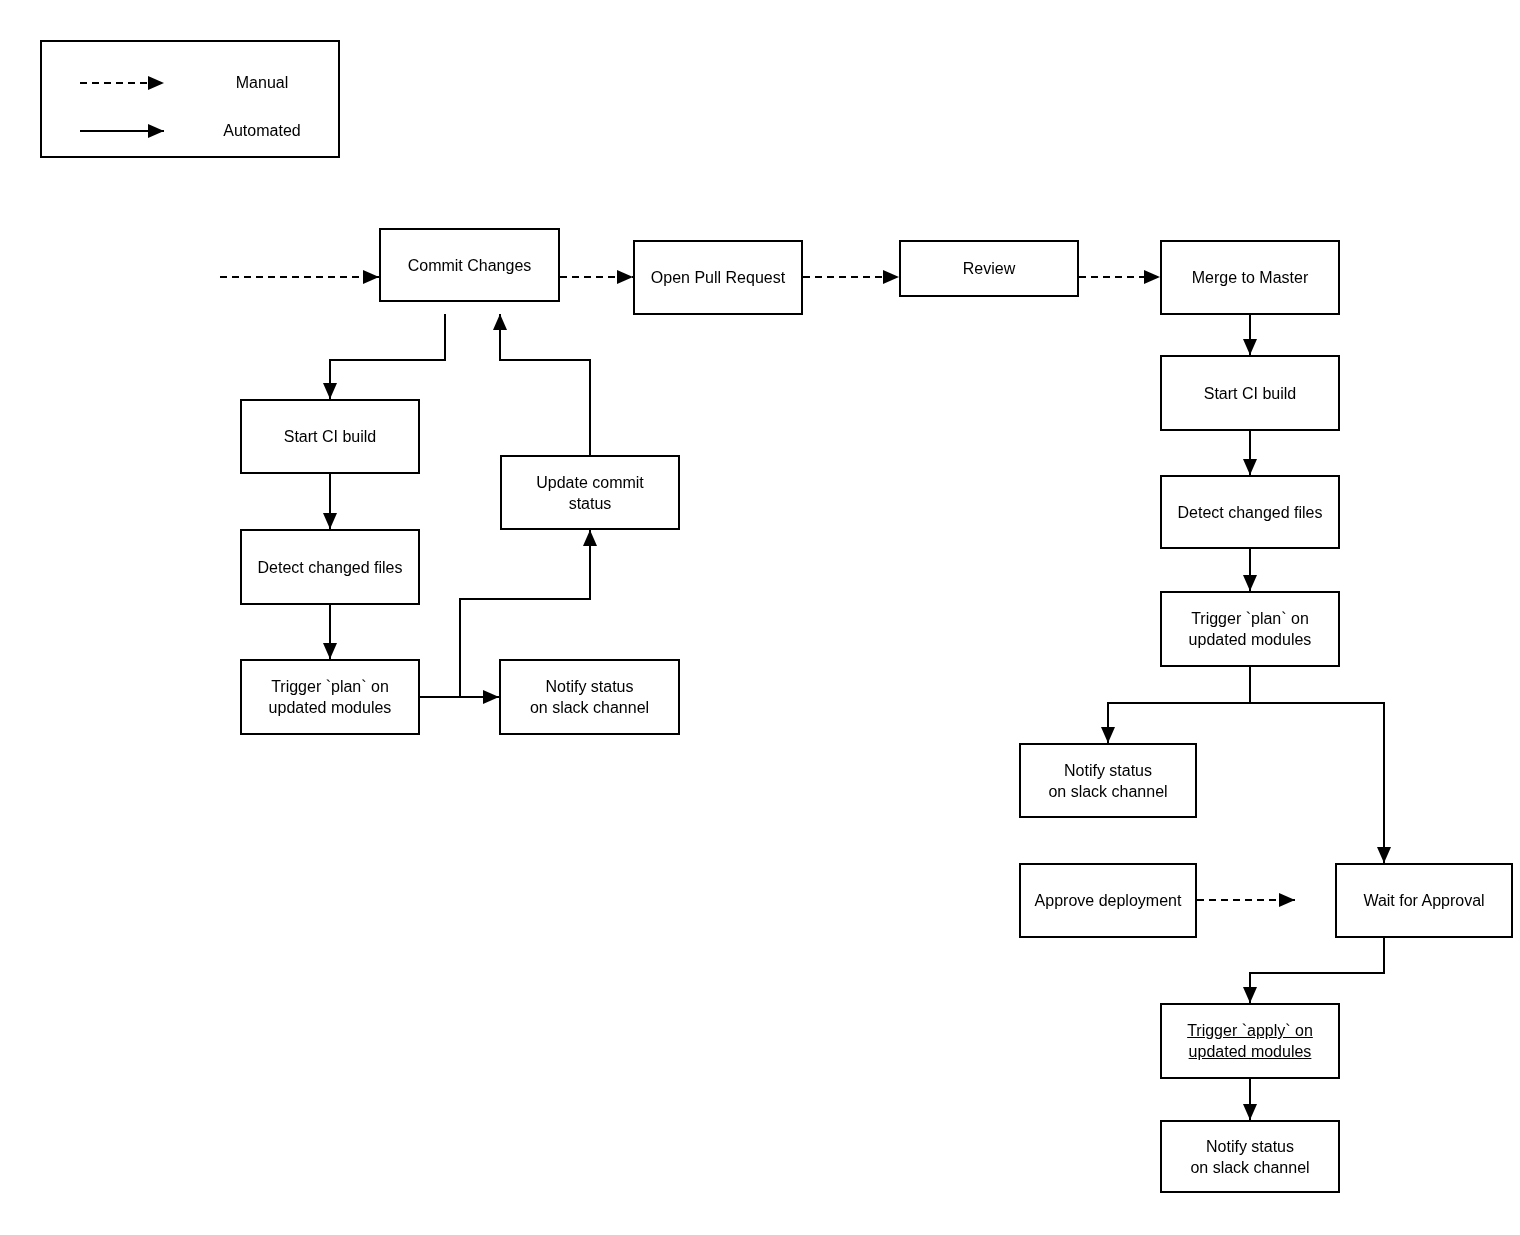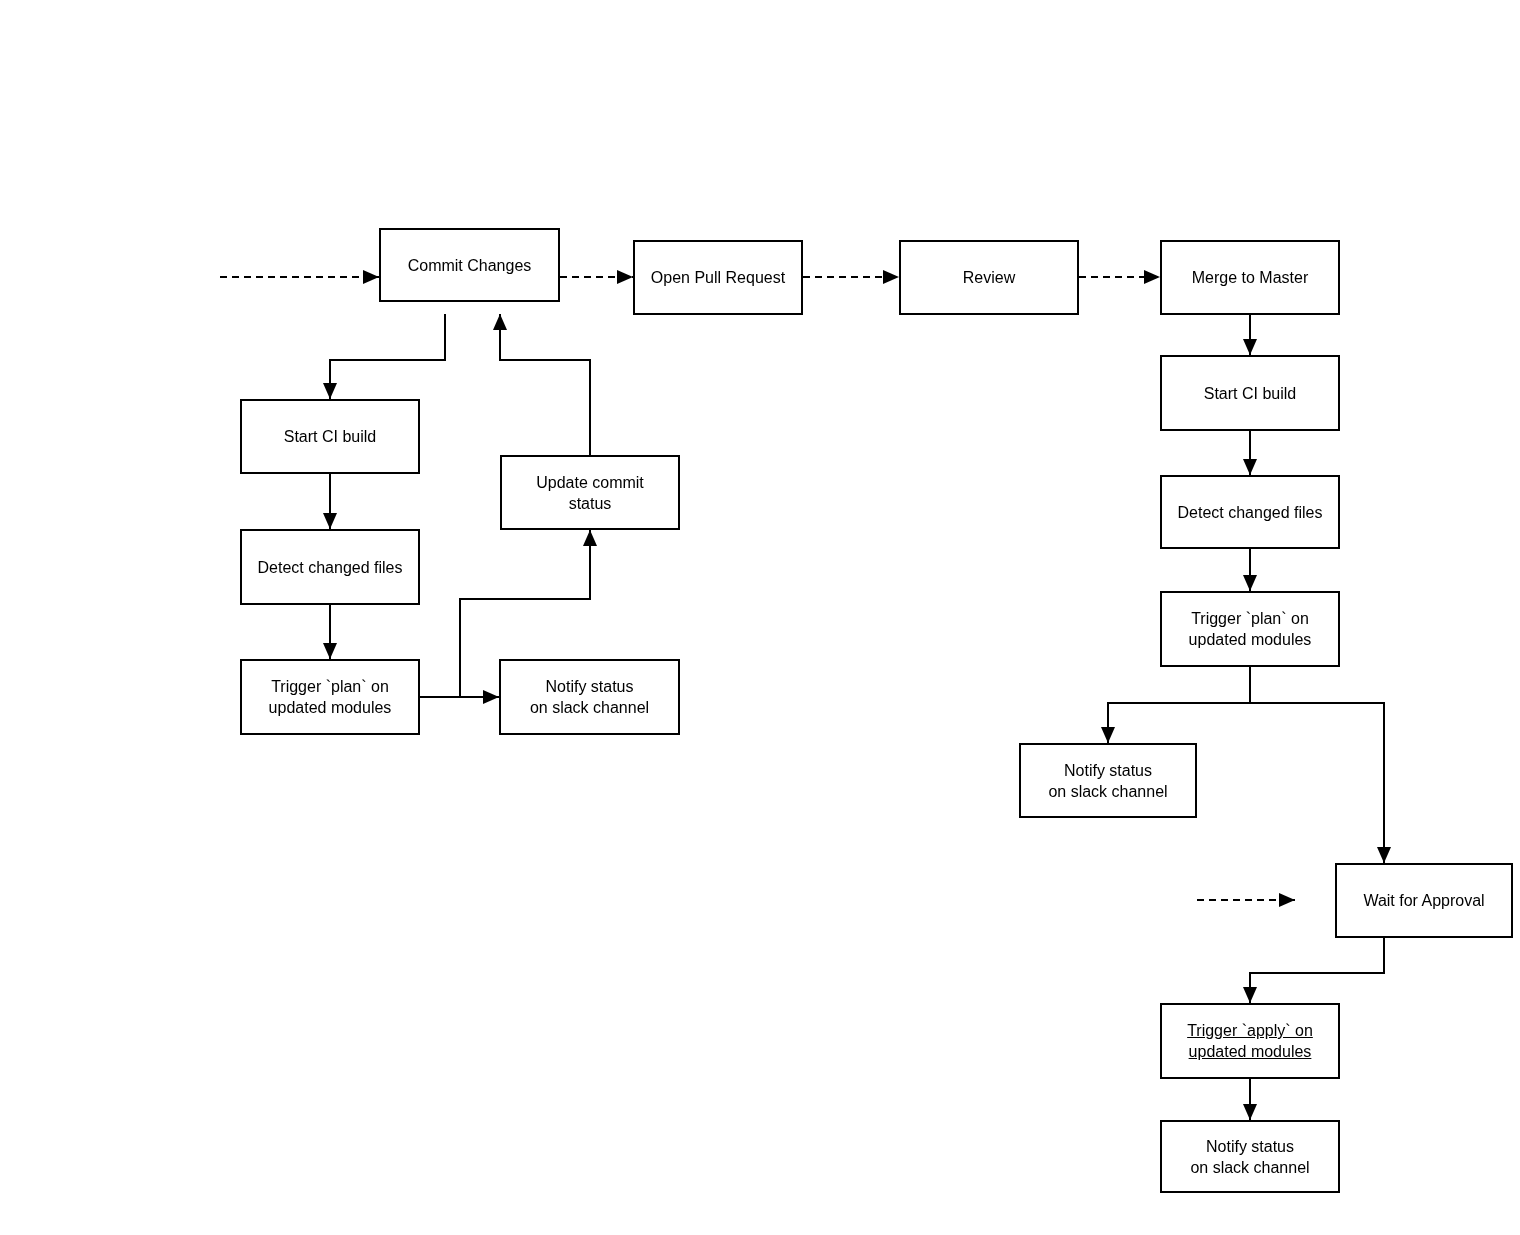--- a/index.html
+++ b/index.html
@@ -95,40 +95,51 @@
       <path d="M1250 431 L1250 475" marker-end="url(#arrowhead)"></path>
       <path d="M1250 549 L1250 591" marker-end="url(#arrowhead)"></path>
       <path d="M1250 667 L1250 703"></path>
       <path d="M1250 703 L1108 703 L1108 743" marker-end="url(#arrowhead)"></path>
       <path d="M1250 703 L1384 703 L1384 863" marker-end="url(#arrowhead)"></path>
       <path d="M1384 938 L1384 973 L1250 973 L1250 1003" marker-end="url(#arrowhead)"></path>
       <path d="M1250 1079 L1250 1120" marker-end="url(#arrowhead)"></path>
     </g>
   </svg>
 
+  <div class="legend">
+    <svg class="legend-arrow" style="top: 32px;">
+      <path d="M2 9 L86 9" fill="none" stroke="#000000" stroke-width="2" stroke-dasharray="7 5" marker-end="url(#arrowhead)"></path>
+    </svg>
+    <span class="legend-label" style="top: 32px;">Manual</span>
+    <svg class="legend-arrow" style="top: 80px;">
+      <path d="M2 9 L86 9" fill="none" stroke="#000000" stroke-width="2" marker-end="url(#arrowhead)"></path>
+    </svg>
+    <span class="legend-label" style="top: 80px;">Automated</span>
+  </div>
 
   <div class="node" style="left:379px; top:228px; width:181px; height:74px;">Commit Changes</div>
   <div class="node" style="left:633px; top:240px; width:170px; height:75px;">Open Pull Request</div>
-  <div class="node" style="left:899px; top:240px; width:180px; height:75px;">Review</div>
+  <div class="node" style="left:899px; top:240px; width:180px; height:57px;">Review</div>
   <div class="node" style="left:1160px; top:240px; width:180px; height:75px;">Merge to Master</div>
 
   <div class="node" style="left:240px; top:399px; width:180px; height:75px;">Start CI build</div>
   <div class="node" style="left:240px; top:529px; width:180px; height:76px;">Detect changed files</div>
   <div class="node" style="left:240px; top:659px; width:180px; height:76px;">Trigger `plan` on
 updated modules</div>
   <div class="node" style="left:500px; top:455px; width:180px; height:75px;">Update commit
 status</div>
   <div class="node" style="left:499px; top:659px; width:181px; height:76px;">Notify status
 on slack channel</div>
 
   <div class="node" style="left:1160px; top:355px; width:180px; height:76px;">Start CI build</div>
   <div class="node" style="left:1160px; top:475px; width:180px; height:74px;">Detect changed files</div>
   <div class="node" style="left:1160px; top:591px; width:180px; height:76px;">Trigger `plan` on
 updated modules</div>
   <div class="node" style="left:1019px; top:743px; width:178px; height:75px;">Notify status
 on slack channel</div>
+  <div class="node" style="left:1019px; top:863px; width:178px; height:75px;">Approve deployment</div>
   <div class="node" style="left:1295px; top:863px; width:178px; height:75px;margin-left:40px;">Wait for Approval</div>
   <div class="node" style="left:1160px; top:1003px; width:180px; height:76px;text-decoration:underline;">Trigger `apply` on
 updated modules</div>
   <div class="node" style="left:1160px; top:1120px; width:180px; height:73px;">Notify status
 on slack channel</div>
 
 </div>
 
 </body></html>

